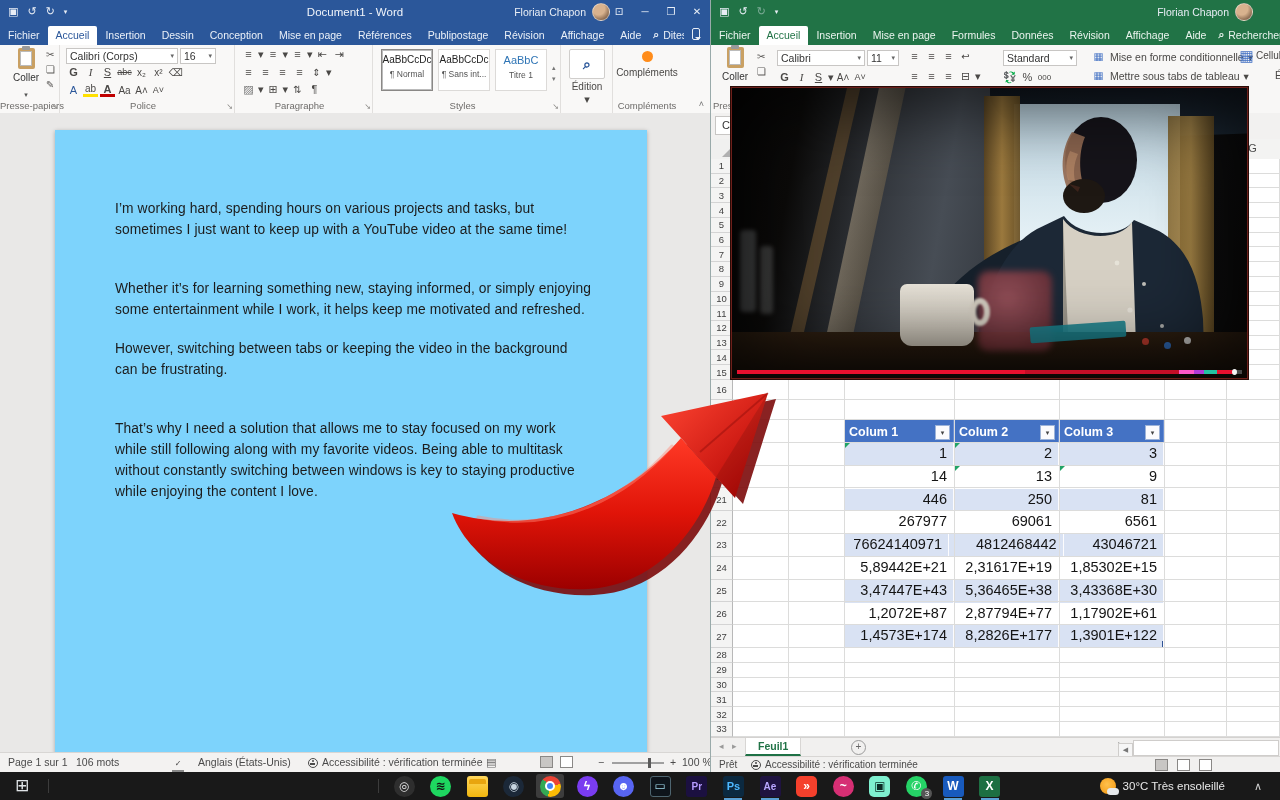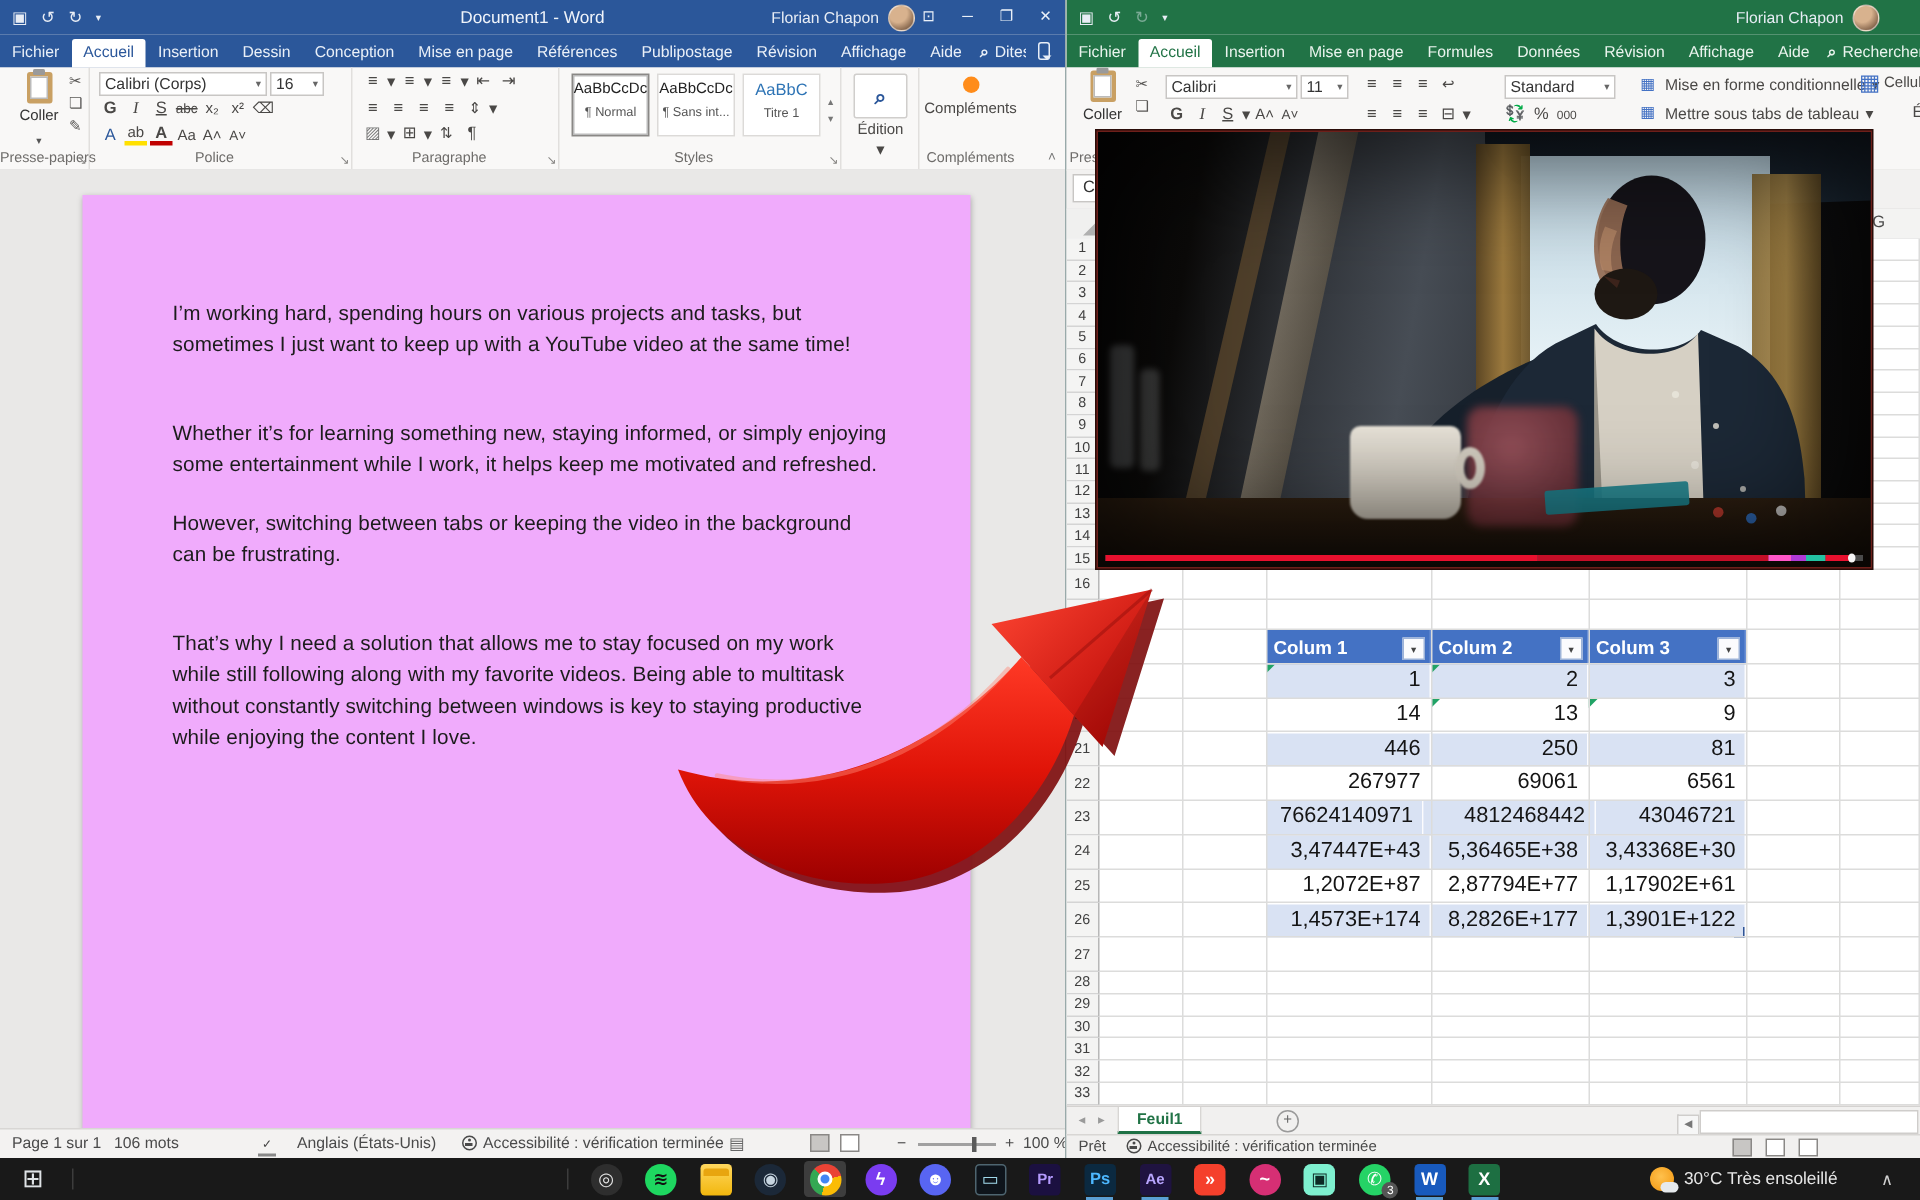--- a/index.html
+++ b/index.html
@@ -70,21 +70,21 @@
   .ic-search::before{content:"⌕";font-weight:bold;}
   .stylecard{width:52px;height:42px;border:1px solid #dcdad8;background:#fff;text-align:center;padding-top:4px;box-sizing:border-box;}
   .stylecard.sel{border-color:#8a8886;box-shadow:inset 0 0 0 1px #bbb;}
   .stylecard .prev{font-size:10px;color:#222;}
   .stylecard .prev.blue{color:#2e74b5;font-size:11px;}
   .stylecard .slab{font-size:8.5px;color:#555;margin-top:4px;white-space:nowrap;overflow:hidden;}
   .edition-btn{position:absolute;left:8px;top:4px;width:34px;height:28px;border:1px solid #d0cecc;background:#fff;border-radius:2px;display:flex;align-items:center;justify-content:center;font-size:14px;color:#2b579a;}
   .orange-dot{width:11px;height:11px;border-radius:50%;background:#ff8c1a;margin:6px auto 2px;}
   .ribcollapse{position:absolute;right:6px;bottom:4px;font-size:9px;color:#777;}
   .w-doc{position:absolute;left:0;top:113px;width:710px;height:639px;background:#e9e8e7;overflow:hidden;}
-  .page{position:absolute;left:55px;top:17px;width:592px;height:650px;background:#f0abfc;box-shadow:0 1px 4px rgba(0,0,0,.28);box-sizing:border-box;padding:68px 56px 0 60px;}
+  .page{position:absolute;left:55px;top:17px;width:592px;height:650px;background:#7dd3fc;box-shadow:0 1px 4px rgba(0,0,0,.28);box-sizing:border-box;padding:68px 56px 0 60px;}
   .page p{margin:0 0 18px;font-size:13.8px;line-height:21px;color:#1c1c1c;letter-spacing:.1px;}
   .page p.gap{margin-bottom:38px;}
   .w-status{position:absolute;left:0;top:752px;width:710px;height:20px;background:#f3f2f1;border-top:1px solid #d8d6d4;font-size:10.5px;color:#4a4a4a;}
   .ws-item{position:absolute;top:3px;white-space:nowrap;}
   .a11y-ic{width:10px;height:10px;border:1.2px solid #4a4a4a;border-radius:50%;display:inline-block;position:relative;vertical-align:-2px;margin-right:4px;box-sizing:border-box;}
   .a11y-ic::before{content:"";position:absolute;top:1.2px;left:2.8px;width:2.2px;height:2.2px;border-radius:50%;background:#4a4a4a;}
   .a11y-ic::after{content:"";position:absolute;top:4.4px;left:1.2px;width:5px;height:1.2px;background:#4a4a4a;}
   .view-ic{position:absolute;top:3px;width:13px;height:12px;border:1px solid #8a8886;background:#fff;box-sizing:border-box;}
   .view-ic.active{background:#c8c6c4;}
   .zoom-track{position:absolute;top:9px;width:52px;height:2px;background:#a0a0a0;}
@@ -500,20 +500,25 @@
           <div class="td-row">
             <div class="td-cell" style="width: 110px;">267977</div>
             <div class="td-cell" style="width: 105px;">69061</div>
             <div class="td-cell" style="width: 105px;">6561</div>
           </div>
           <div class="td-row band">
             <div class="td-cell" style="width: 110px;">76624140971</div>
             <div class="td-cell" style="width: 120px;">4812468442</div>
             <div class="td-cell" style="width: 105px;">43046721</div>
           </div>
+          <div class="td-row">
+            <div class="td-cell" style="width: 110px;">5,89442E+21</div>
+            <div class="td-cell" style="width: 105px;">2,31617E+19</div>
+            <div class="td-cell" style="width: 105px;">1,85302E+15</div>
+          </div>
           <div class="td-row band">
             <div class="td-cell" style="width: 110px;">3,47447E+43</div>
             <div class="td-cell" style="width: 105px;">5,36465E+38</div>
             <div class="td-cell" style="width: 105px;">3,43368E+30</div>
           </div>
           <div class="td-row">
             <div class="td-cell" style="width: 110px;">1,2072E+87</div>
             <div class="td-cell" style="width: 105px;">2,87794E+77</div>
             <div class="td-cell" style="width: 105px;">1,17902E+61</div>
           </div>

